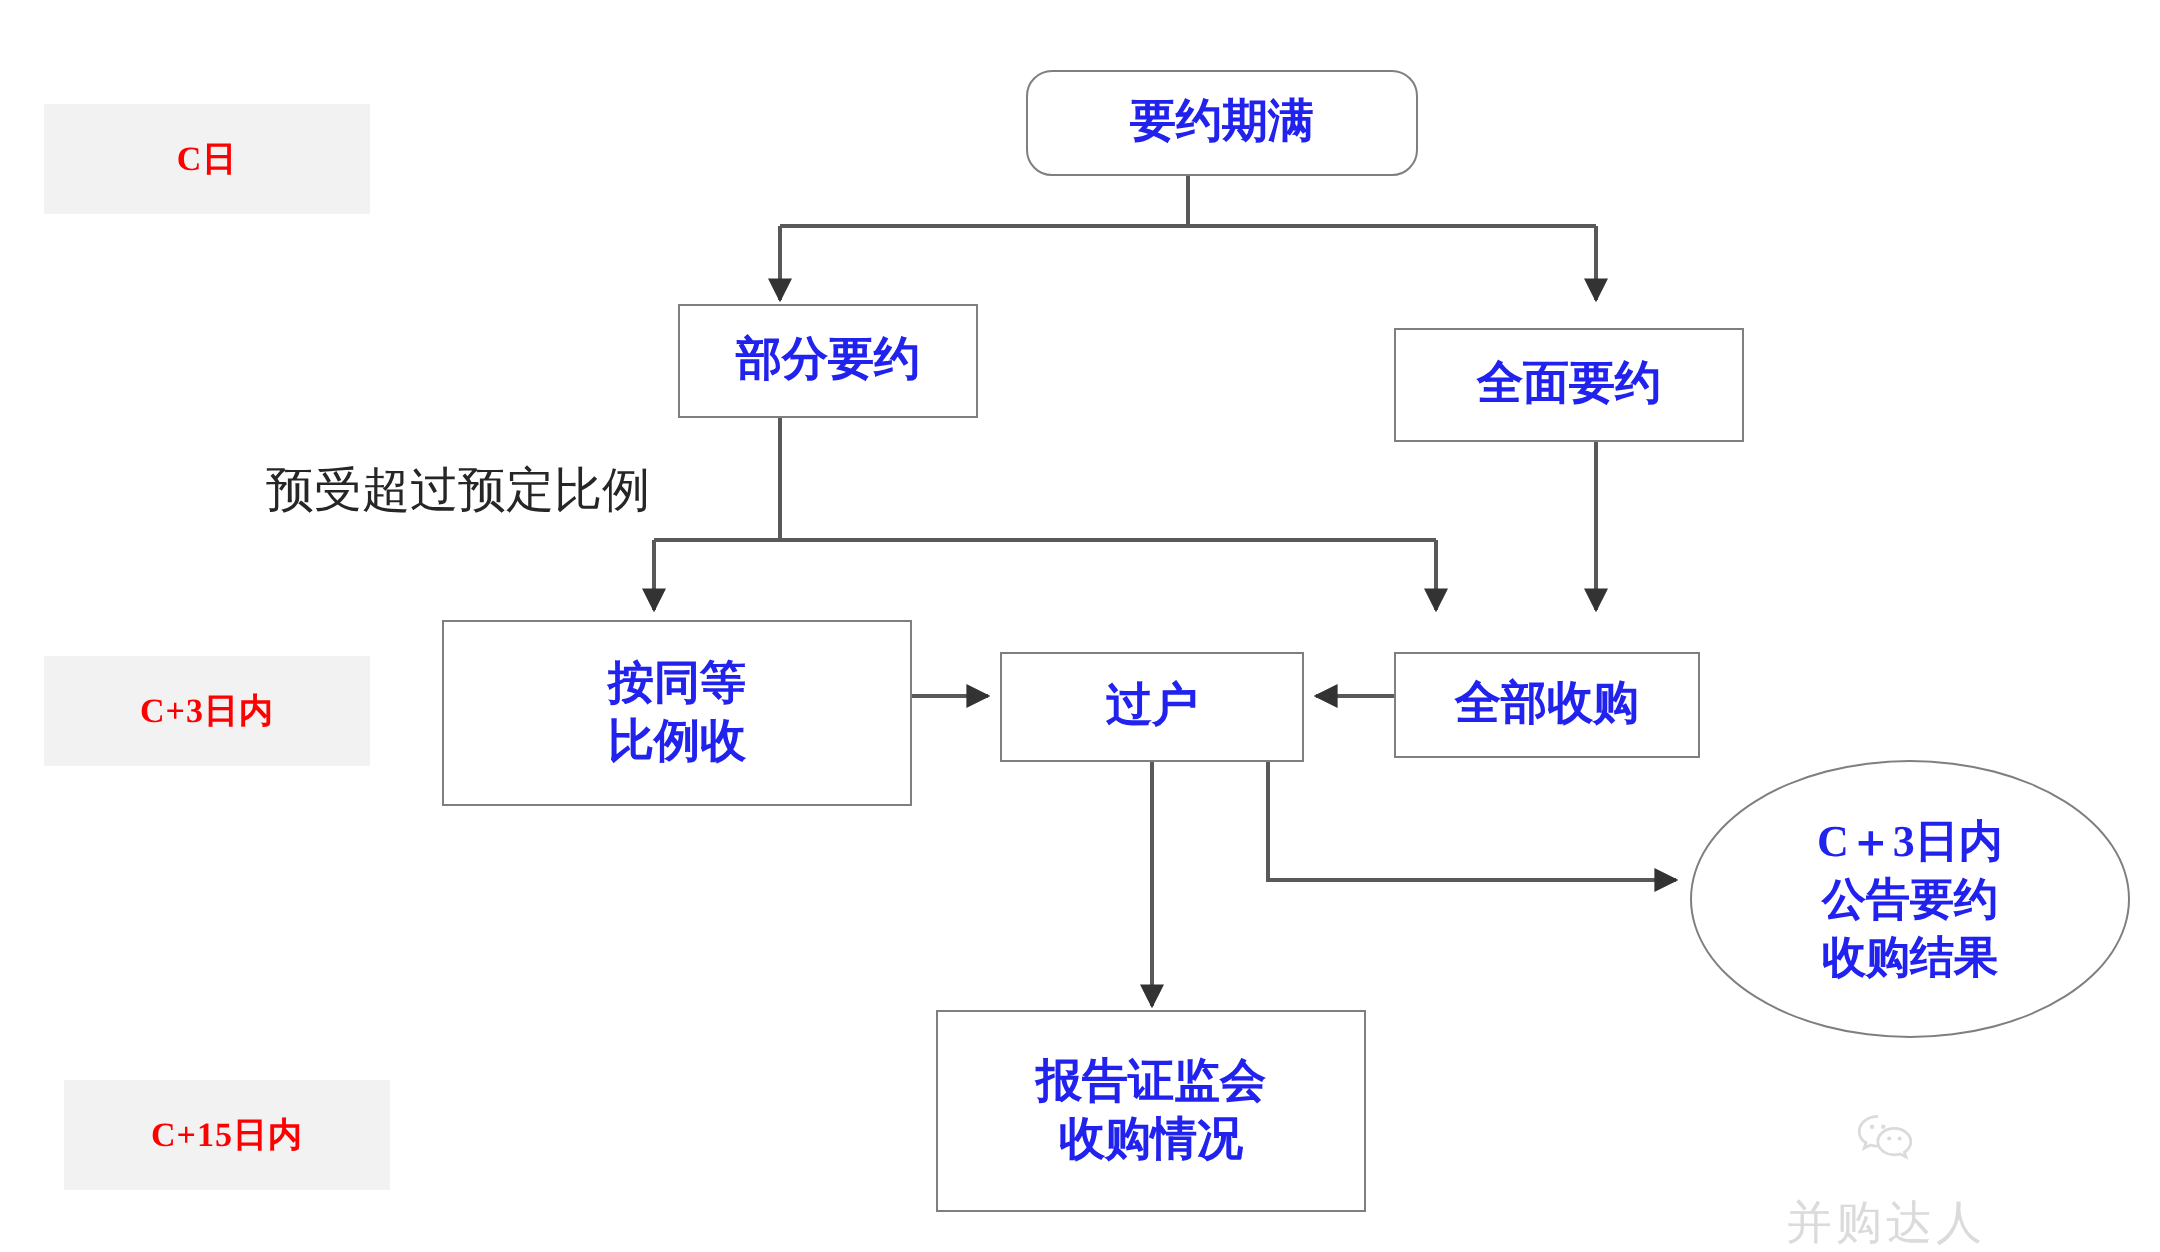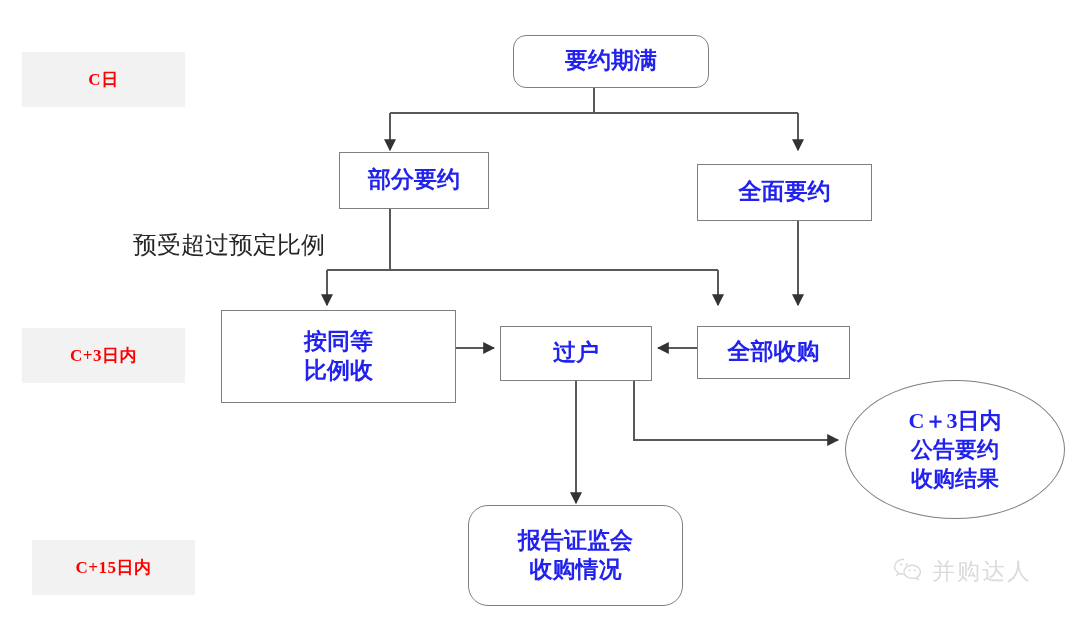--- a/index.html
+++ b/index.html
@@ -72,20 +72,21 @@
     height: 626px;
     pointer-events: none;
   }
   
   .watermark {
     position: absolute;
     display: flex;
     align-items: center;
     gap: 9px;
     opacity: 0.92;
+    flex-direction: column;
   }
   .watermark .wm-text {
     font-family: "Liberation Sans", "DejaVu Sans", sans-serif;
     font-size: 23px;
     color: #d8d8d8;
     letter-spacing: 2px;
   }
 </style>
 </head>
 <body>
@@ -138,21 +139,21 @@
 
   <div class="node" style="left:697px; top:164px; width:175px; height:57px;">全面要约</div>
 
   <div class="node" style="left:221px; top:310px; width:235px; height:93px;">按同等
 比例收</div>
 
   <div class="node" style="left:500px; top:310px; width:152px; height:55px;margin-top:16px;">过户</div>
 
   <div class="node" style="left:697px; top:326px; width:153px; height:53px;">全部收购</div>
 
-  <div class="node" style="left:468px; top:505px; width:215px; height:101px;border-radius:20px;">报告证监会
+  <div class="node" style="left:468px; top:505px; width:215px; height:101px;">报告证监会
 收购情况</div>
 
   <div class="node ellipse" style="left:845px; top:380px; width:220px; height:139px;">C＋3日内
 公告要约
 收购结果</div>
 
   <div class="edge-label" style="left:133px; top:229px;">预受超过预定比例</div>
 
 
   <div class="watermark" style="left:893px; top:556px;">

